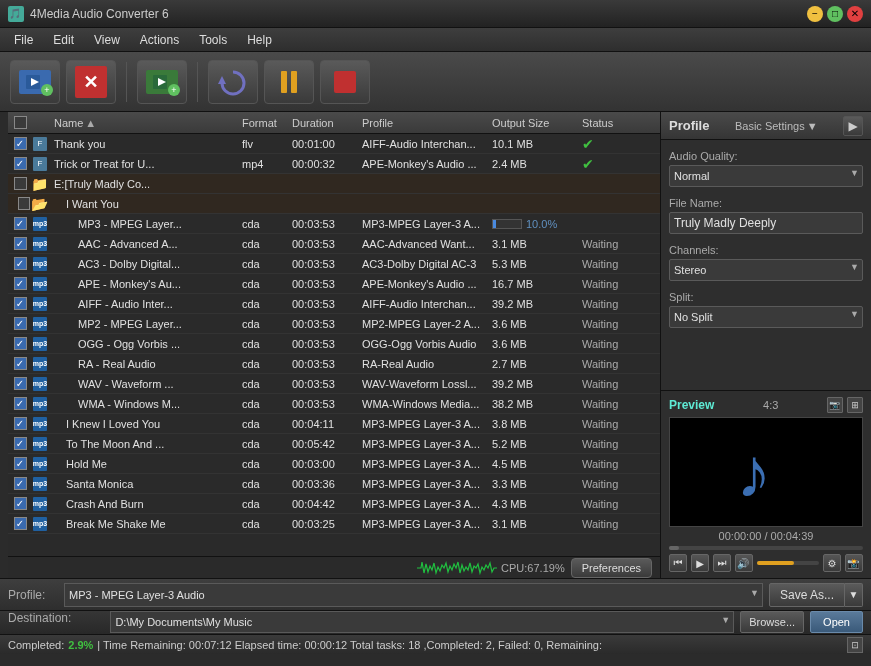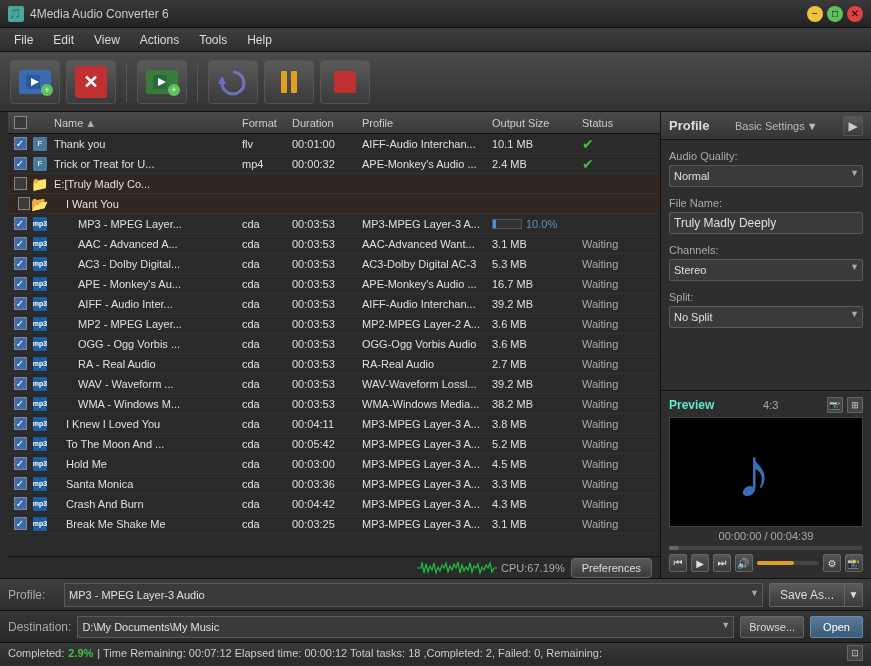--- a/index.html
+++ b/index.html
@@ -141,23 +141,23 @@
     #profile-bar { background: linear-gradient(to bottom, #3e3e3e, #2e2e2e); height: 32px; display: flex; align-items: center; padding: 0 8px; gap: 6px; border-top: 1px solid #111; }
     .profile-label { font-size: 12px; color: #aaa; min-width: 50px; }
     .profile-select-wrap { flex: 1; position: relative; }
     .profile-select { width: 100%; height: 24px; background: #3a3a3a; border: 1px solid #5a5a5a; color: #e0e0e0; font-size: 11px; padding: 0 4px; appearance: none; cursor: pointer; }
     .profile-select-wrap::after { content: '▼'; position: absolute; right: 4px; top: 5px; font-size: 9px; color: #aaa; pointer-events: none; }
     .save-as-wrap { display: flex; }
     .save-as-btn { height: 24px; background: linear-gradient(to bottom, #5a5a5a, #3a3a3a); border: 1px solid #666; color: #ddd; font-size: 12px; padding: 0 10px; cursor: pointer; border-radius: 2px 0 0 2px; }
     .save-as-arrow { width: 18px; height: 24px; background: linear-gradient(to bottom, #5a5a5a, #3a3a3a); border: 1px solid #666; border-left: none; color: #ddd; font-size: 10px; cursor: pointer; border-radius: 0 2px 2px 0; display: flex; align-items: center; justify-content: center; }
     
     
-    #dest-bar { background: linear-gradient(to bottom, #363636, #282828); height: 32px; display: flex; align-items: center; padding: 0 8px; gap: 6px; border-top: 1px solid #111; }
+    #dest-bar { background: linear-gradient(to bottom, #363636, #282828); height: 24px; display: flex; align-items: flex-start; padding: 0 8px; gap: 6px; border-top: 1px solid #111; }
     .dest-label { font-size: 12px; color: #aaa; min-width: 60px; }
-    .dest-path-wrap { flex: 1; position: relative; }
+    .dest-path-wrap { flex: 1; position: relative; margin-left: 33px; }
     .dest-path { width: 100%; height: 22px; background: #3a3a3a; border: 1px solid #5a5a5a; color: #e0e0e0; font-size: 11px; padding: 0 4px; appearance: none; cursor: pointer; }
     .dest-path-wrap::after { content: '▼'; position: absolute; right: 4px; top: 4px; font-size: 9px; color: #aaa; pointer-events: none; }
     .browse-btn { height: 22px; background: linear-gradient(to bottom, #5a5a5a, #3a3a3a); border: 1px solid #666; color: #ddd; font-size: 11px; padding: 0 8px; cursor: pointer; border-radius: 2px; white-space: nowrap; }
     .open-btn { height: 22px; background: linear-gradient(to bottom, #5a7a9a, #3a5a7a); border: 1px solid #6a8aaa; color: #fff; font-size: 11px; padding: 0 12px; cursor: pointer; border-radius: 2px; }
     
     
     #cpu-bar { display: flex; align-items: center; justify-content: flex-end; padding: 2px 8px; background: #2a2a2a; border-top: 1px solid #111; height: 22px; }
     .cpu-text { font-size: 11px; color: #aaa; margin-right: 6px; }
     .pref-btn { height: 20px; background: linear-gradient(to bottom, #5a5a5a, #3a3a3a); border: 1px solid #666; color: #ddd; font-size: 11px; padding: 0 10px; cursor: pointer; border-radius: 4px; }
     .waveform { width: 80px; height: 18px; margin-right: 4px; }

